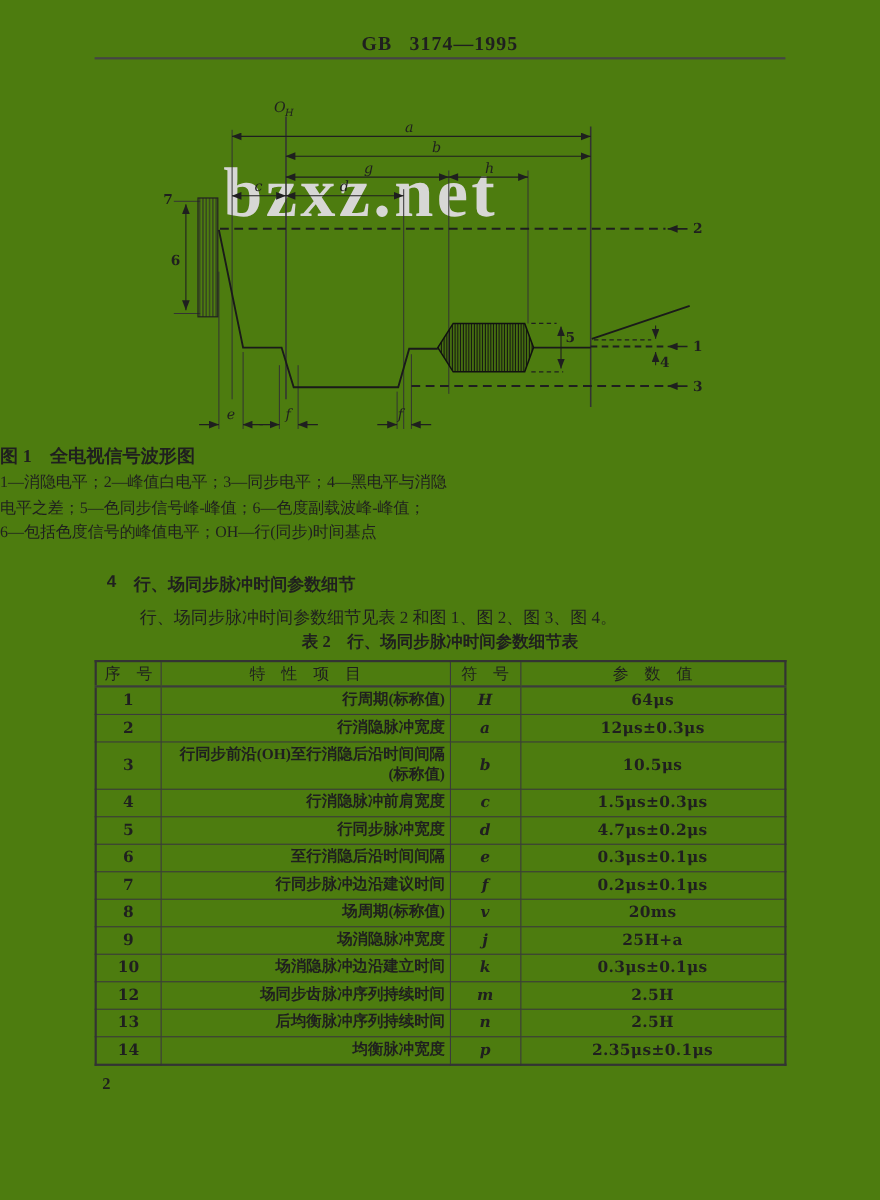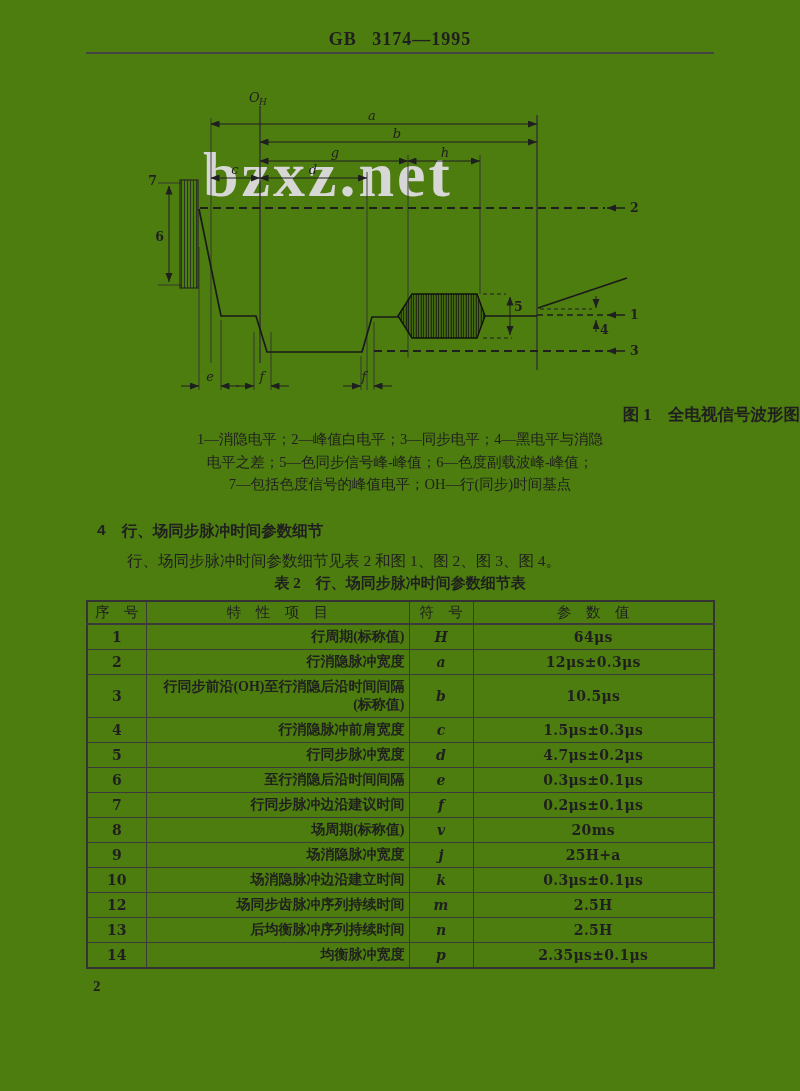--- a/index.html
+++ b/index.html
@@ -14,25 +14,25 @@
     font-weight:bold; font-size:18px; letter-spacing:1px; word-spacing:10px;
   }
   .header-rule { position:absolute; top:52px; left:86px; width:628px; height:2px; background:#454545; }
   .watermark {
     position:absolute; top:138px; left:203px; z-index:0;
     font-family:Liberation Serif, serif; font-weight:bold; font-size:64px;
     color:#d7d7d5; letter-spacing:3px; user-select:none;
   }
   svg.figure { position:absolute; top:85px; left:130px; z-index:1; }
   .fig-caption-title {
-    position:absolute; top:404px; left:0; width:800px; text-align:right;
+    position:absolute; top:404px; left:0; width:800px; text-align:left;
     font-weight:bold; font-size:16.5px;
   }
   .fig-caption-lines {
-    position:absolute; top:428px; left:0; width:800px; text-align:center;
+    position:absolute; top:428px; left:0; width:800px; text-align:left;
     font-size:14.5px; line-height:22.5px;
   }
   .section-heading {
     position:absolute; top:521px; left:97px; display:flex; gap:16px;
     font-family:"Liberation Sans","DejaVu Sans",sans-serif;
     font-weight:bold; font-size:15.5px;
   }
   .paragraph { position:absolute; top:551px; left:127px; font-size:15.5px; }
   .table-title {
     position:absolute; top:574px; left:0; width:800px; text-align:center;
@@ -158,21 +158,21 @@
       <text class="svgnum" x="514" y="311">5</text>
       <text class="svgnum" x="164" y="241" text-anchor="end">6</text>
       <text class="svgnum" x="157" y="185" text-anchor="end">7</text>
     </g>
   </svg>
 
   <div class="fig-caption-title">图 1　全电视信号波形图</div>
   <div class="fig-caption-lines">
     <div>1—消隐电平；2—峰值白电平；3—同步电平；4—黑电平与消隐</div>
     <div>电平之差；5—色同步信号峰-峰值；6—色度副载波峰-峰值；</div>
-    <div>7—包括色度信号的峰值电平；OH—行(同步)时间基点</div>
+    <div>6—包括色度信号的峰值电平；OH—行(同步)时间基点</div>
   </div>
 
   <div class="section-heading">
     <span>4</span>
     <span>行、场同步脉冲时间参数细节</span>
   </div>
 
   <div class="paragraph">行、场同步脉冲时间参数细节见表 2 和图 1、图 2、图 3、图 4。</div>
 
   <div class="table-title">表 2　行、场同步脉冲时间参数细节表</div>

